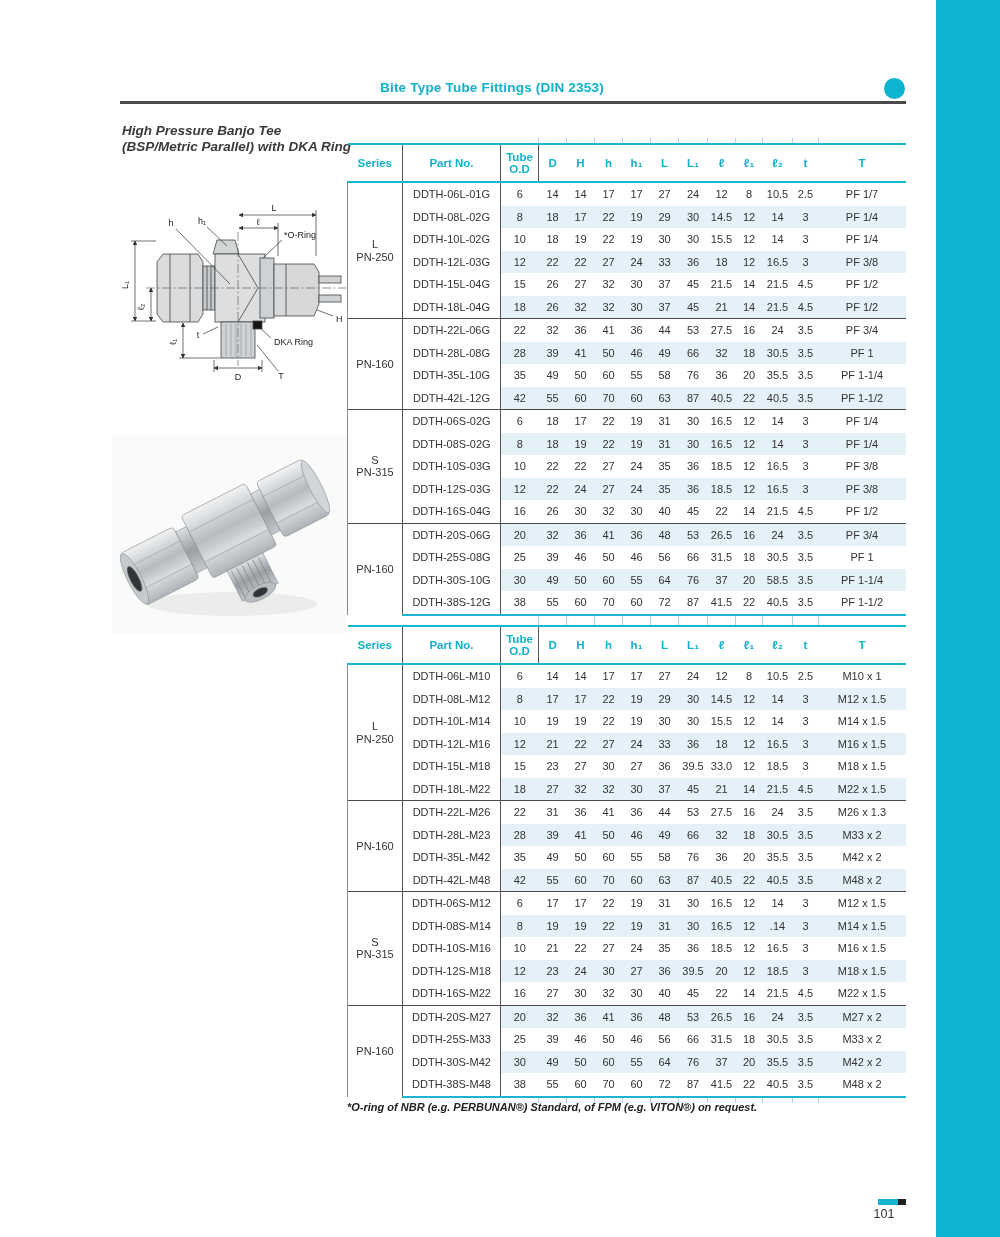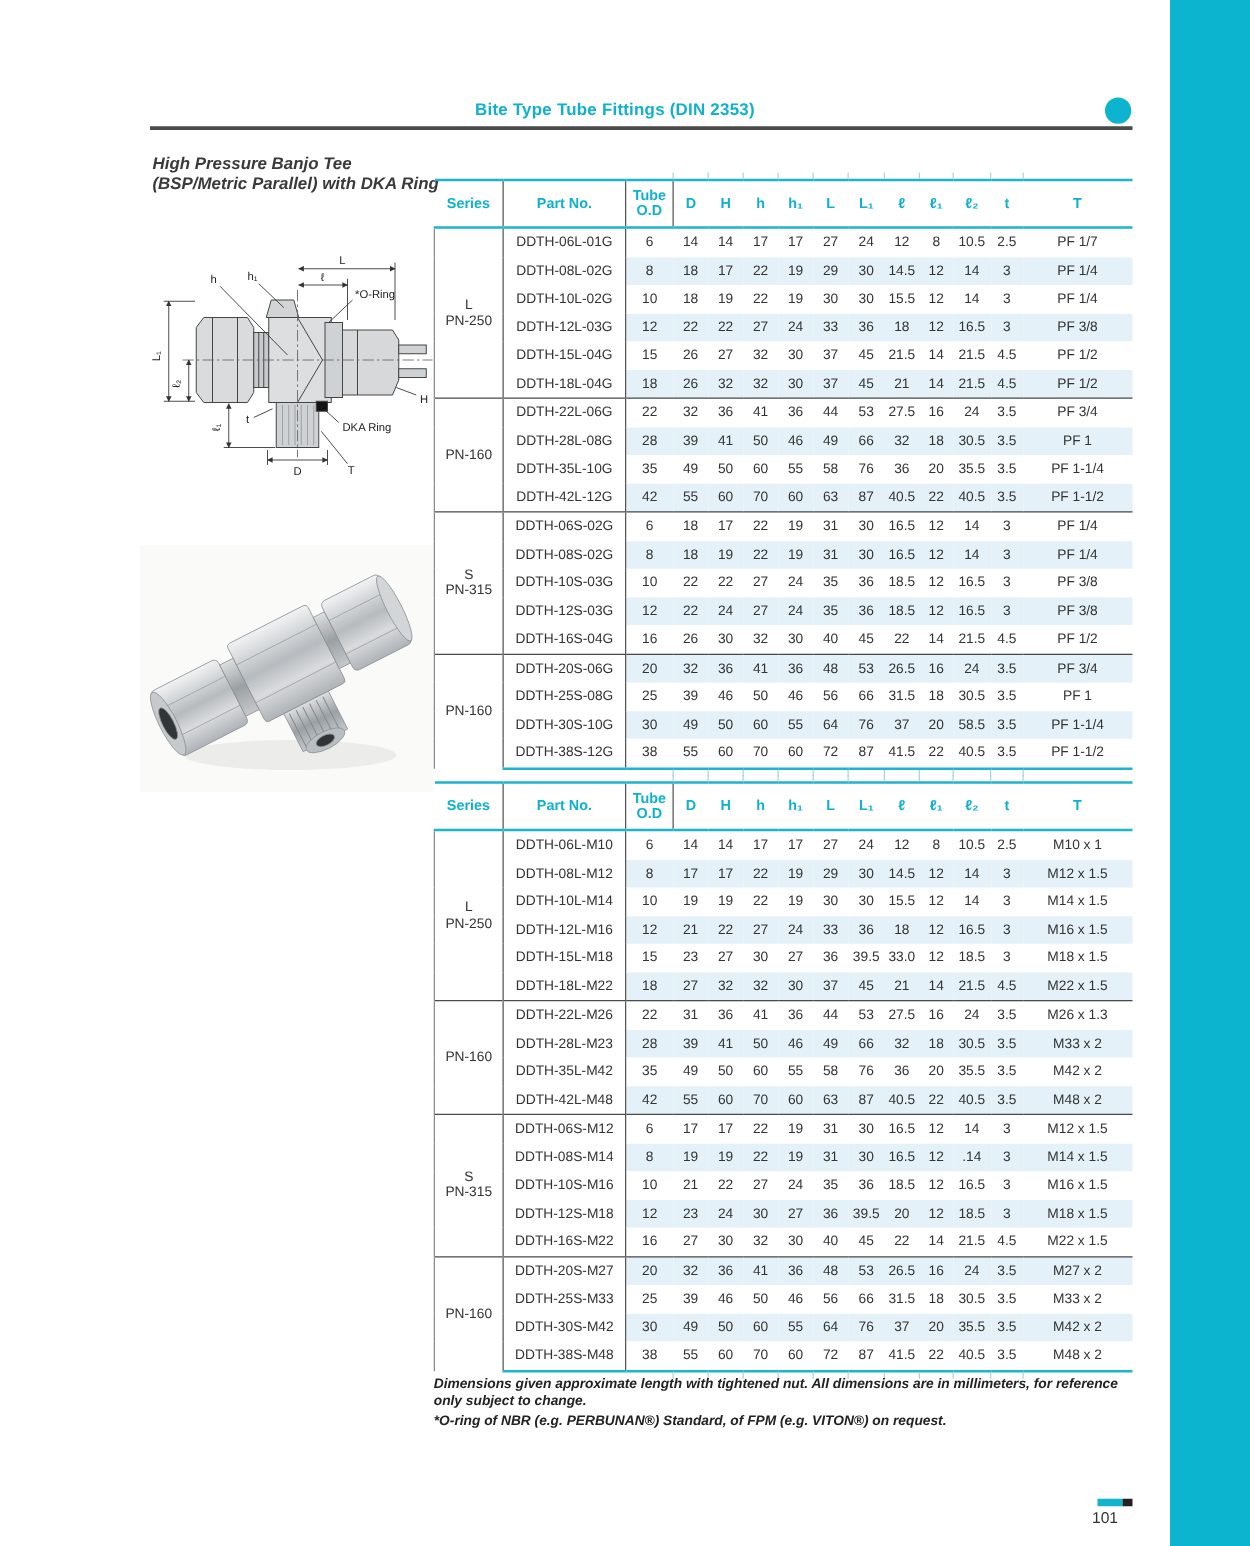--- a/index.html
+++ b/index.html
@@ -913,21 +913,20 @@
     <div class="tick" style="left: 388px; top: 473px;"></div>
     <div class="tick" style="left: 415px; top: -5px;"></div>
     <div class="tick" style="left: 415px; top: 473px;"></div>
     <div class="tick" style="left: 445px; top: -5px;"></div>
     <div class="tick" style="left: 445px; top: 473px;"></div>
     <div class="tick" style="left: 471px; top: -5px;"></div>
     <div class="tick" style="left: 471px; top: 473px;"></div>
   </div>
 
 <div class="notes">
-  <p class="note">Dimensions given approximate length with tightened nut. All dimensions are in millimeters, for reference only subject to change.</p>
   <p class="note">*O-ring of NBR (e.g. PERBUNAN®) Standard, of FPM (e.g. VITON®) on request.</p>
 </div>
 
 <div class="page-marker">
   <div class="t"></div>
     <div class="k"></div>
 </div>
 <div class="page-num">101</div>
 
 </body></html>

